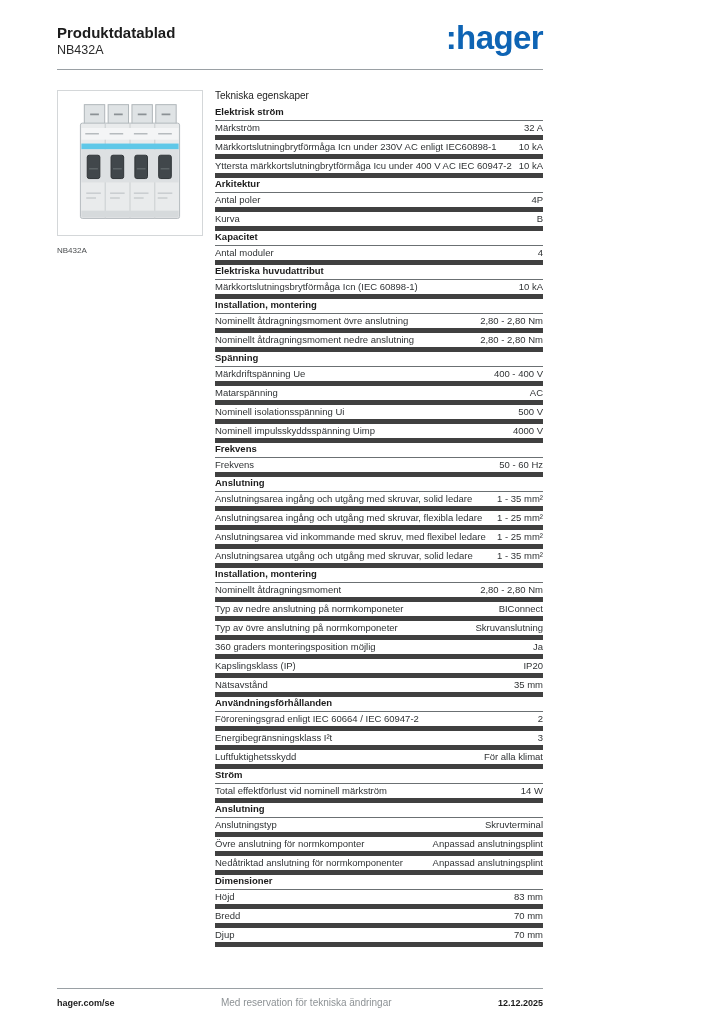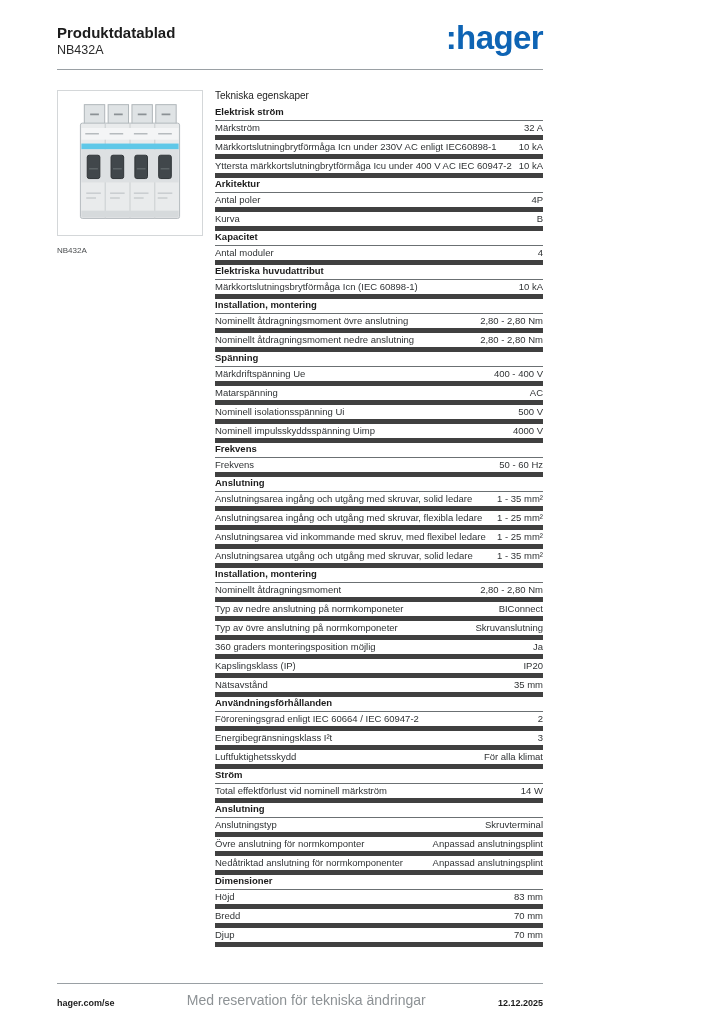--- a/index.html
+++ b/index.html
@@ -40,21 +40,21 @@
     font-size:9.5px; line-height:11px; color:#303335;
   }
   .spec-label { text-align:left; padding-right:10px; white-space:nowrap; overflow:hidden; }
   .spec-value { text-align:right; white-space:nowrap; color:#303335; }
 
   
   .ftr { position:absolute; left:57px; right:57px; bottom:16px; }
   .ftr-rule { border-top:1px solid #9aa0a4; }
   .ftr-row { display:flex; justify-content:space-between; align-items:flex-end; padding-top:8px;gap:24px; }
   .ftr-left { font-size:9px; font-weight:bold; color:#1c1c1c; }
-  .ftr-center { font-size:14px; color:#8d9295; }
+  .ftr-center { font-size:10px; color:#8d9295; }
   .ftr-right { font-size:9px; font-weight:bold; color:#1c1c1c; }
 </style>
 </head>
 <body>
 
 <div class="page">
 
   <header class="hdr">
     <div>
       <div class="doc-title">Produktdatablad</div>

